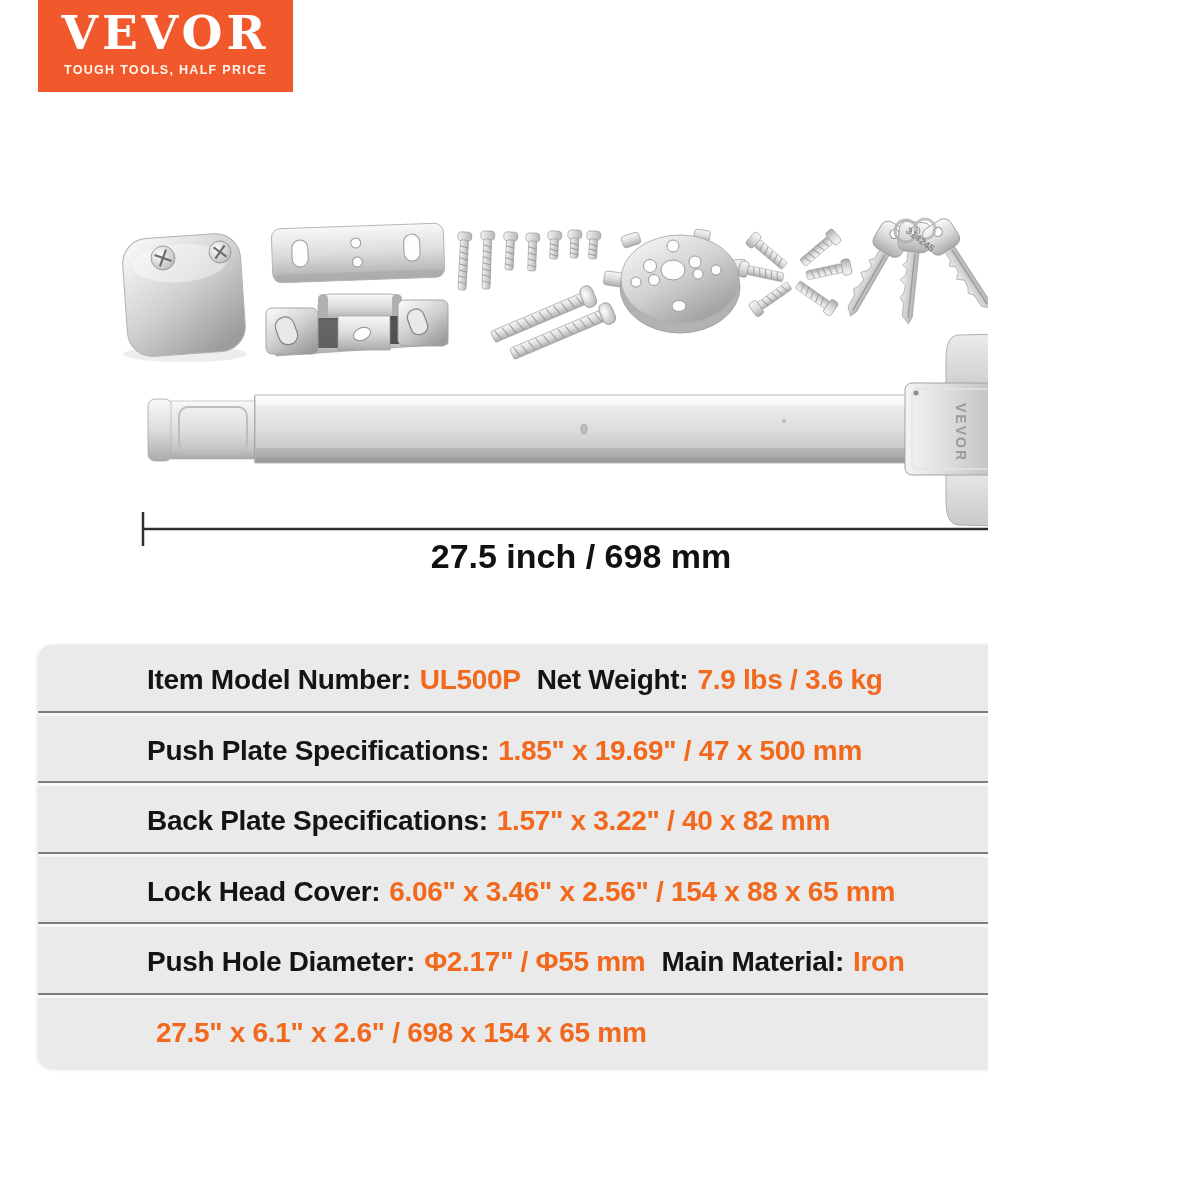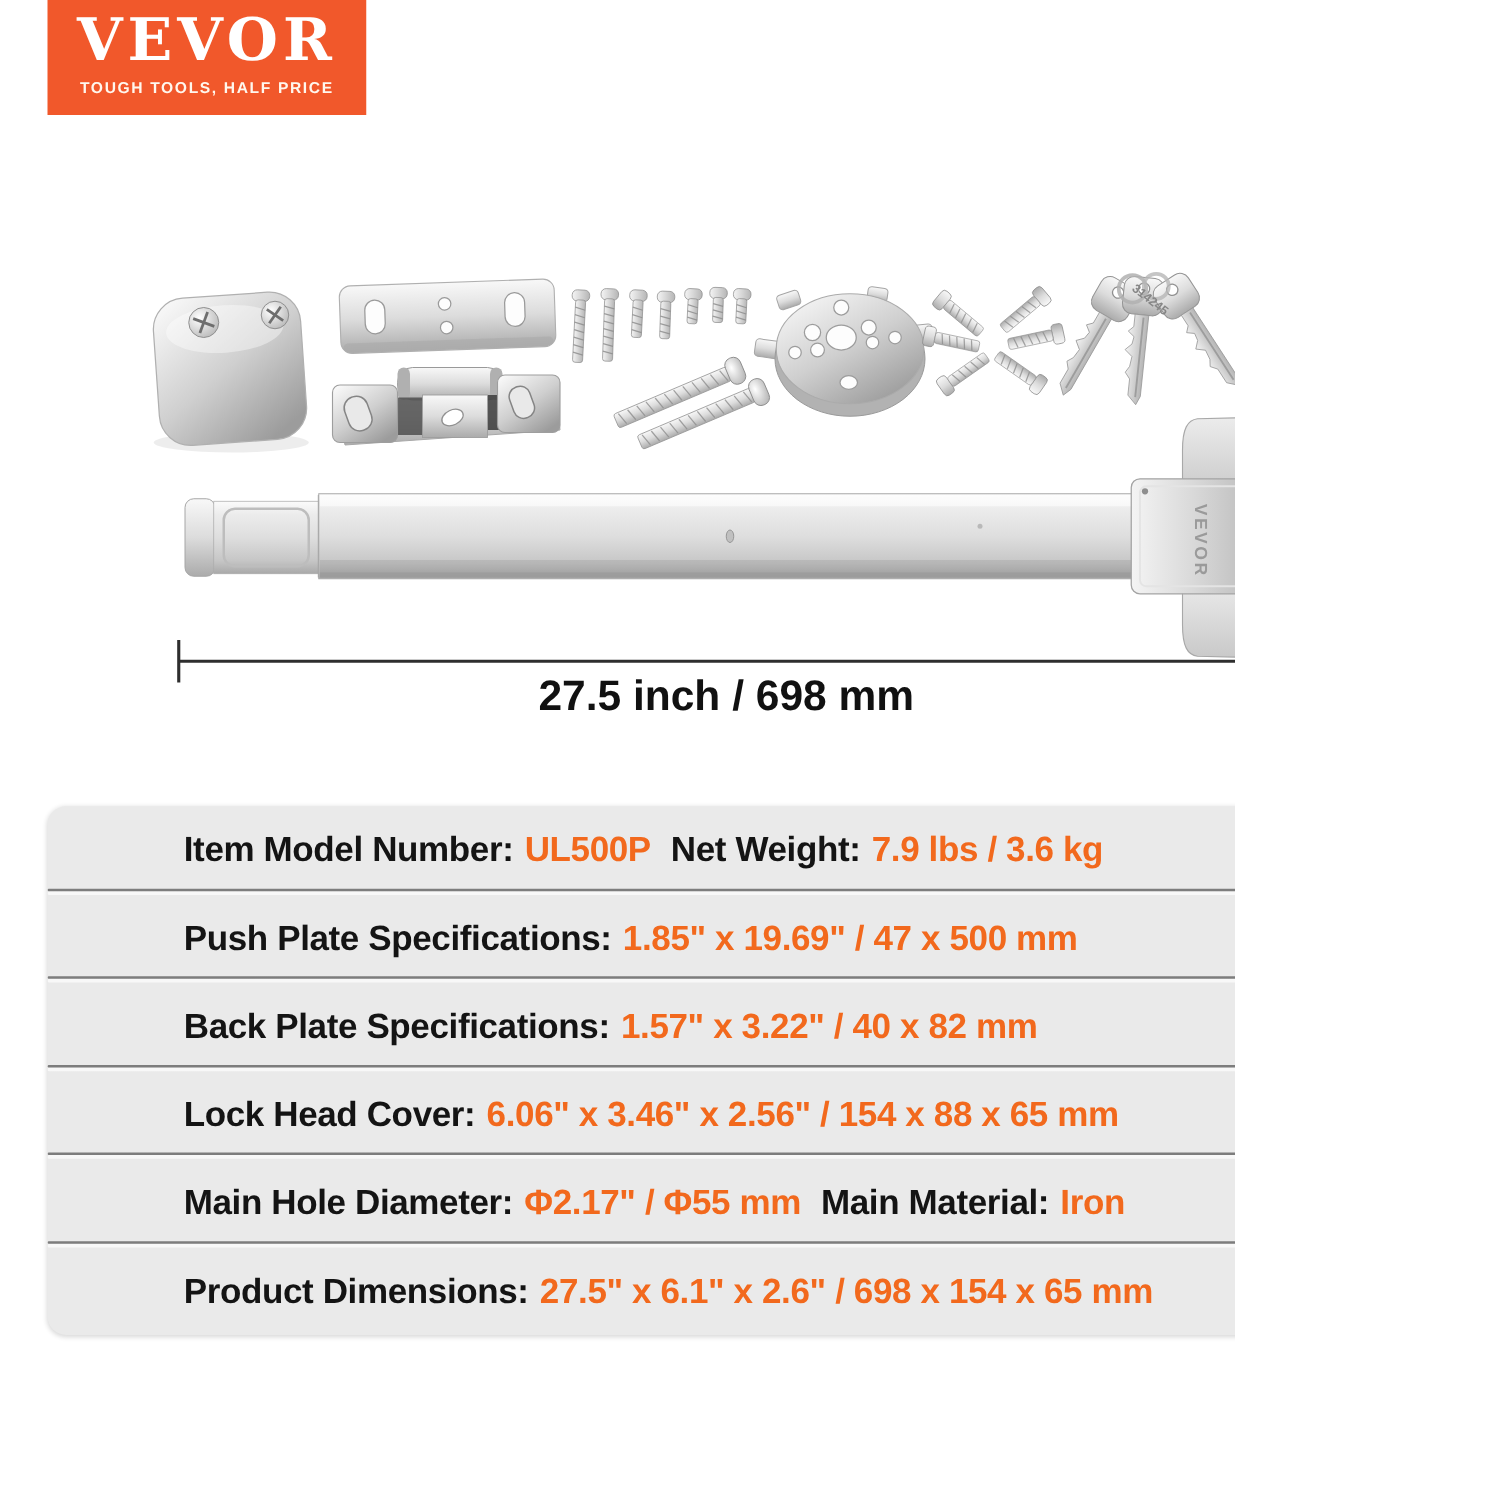--- a/index.html
+++ b/index.html
@@ -322,26 +322,25 @@
       <span class="lbl lbl2"></span>
       <span class="val"></span>
     </div>
     <div class="spec-row">
       <span class="lbl">Lock Head Cover:</span>
       <span class="val">6.06" x 3.46" x 2.56" / 154 x 88 x 65 mm</span>
       <span class="lbl lbl2"></span>
       <span class="val"></span>
     </div>
     <div class="spec-row">
-      <span class="lbl">Main Hole Diameter:</span>
+      <span class="lbl">Push Hole Diameter:</span>
       <span class="val">Φ2.17" / Φ55 mm</span>
       <span class="lbl lbl2">Main Material:</span>
       <span class="val">Iron</span>
     </div>
     <div class="spec-row">
-      <span class="lbl">Product Dimensions:</span>
       <span class="val">27.5" x 6.1" x 2.6" / 698 x 154 x 65 mm</span>
       <span class="lbl lbl2"></span>
       <span class="val"></span>
     </div>
   </div>
 
 </div>
 
 </body></html>

